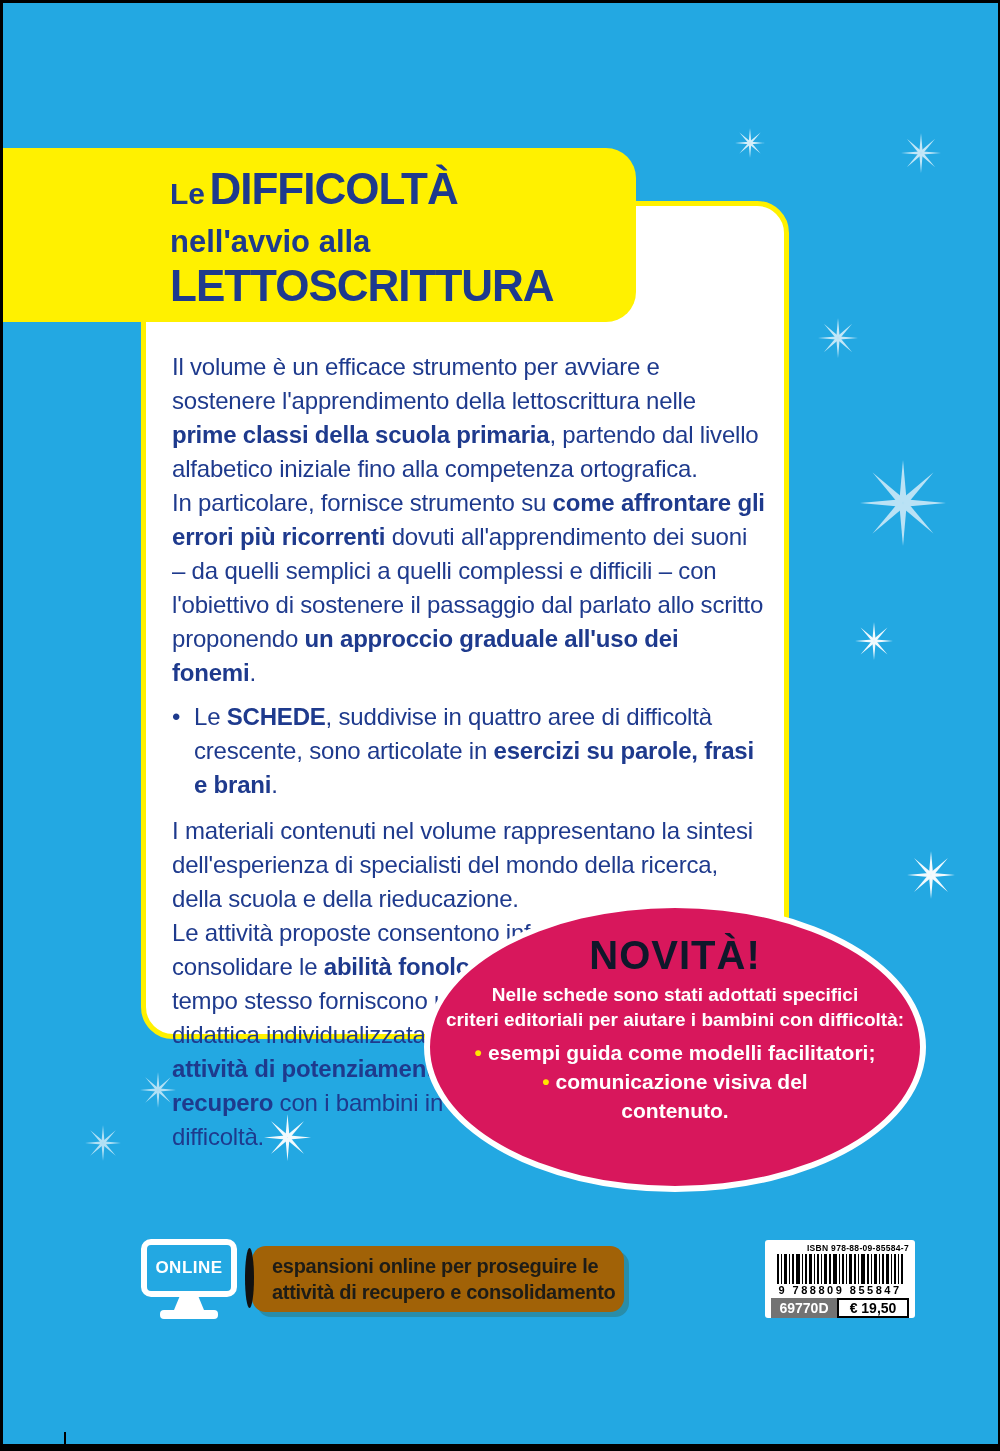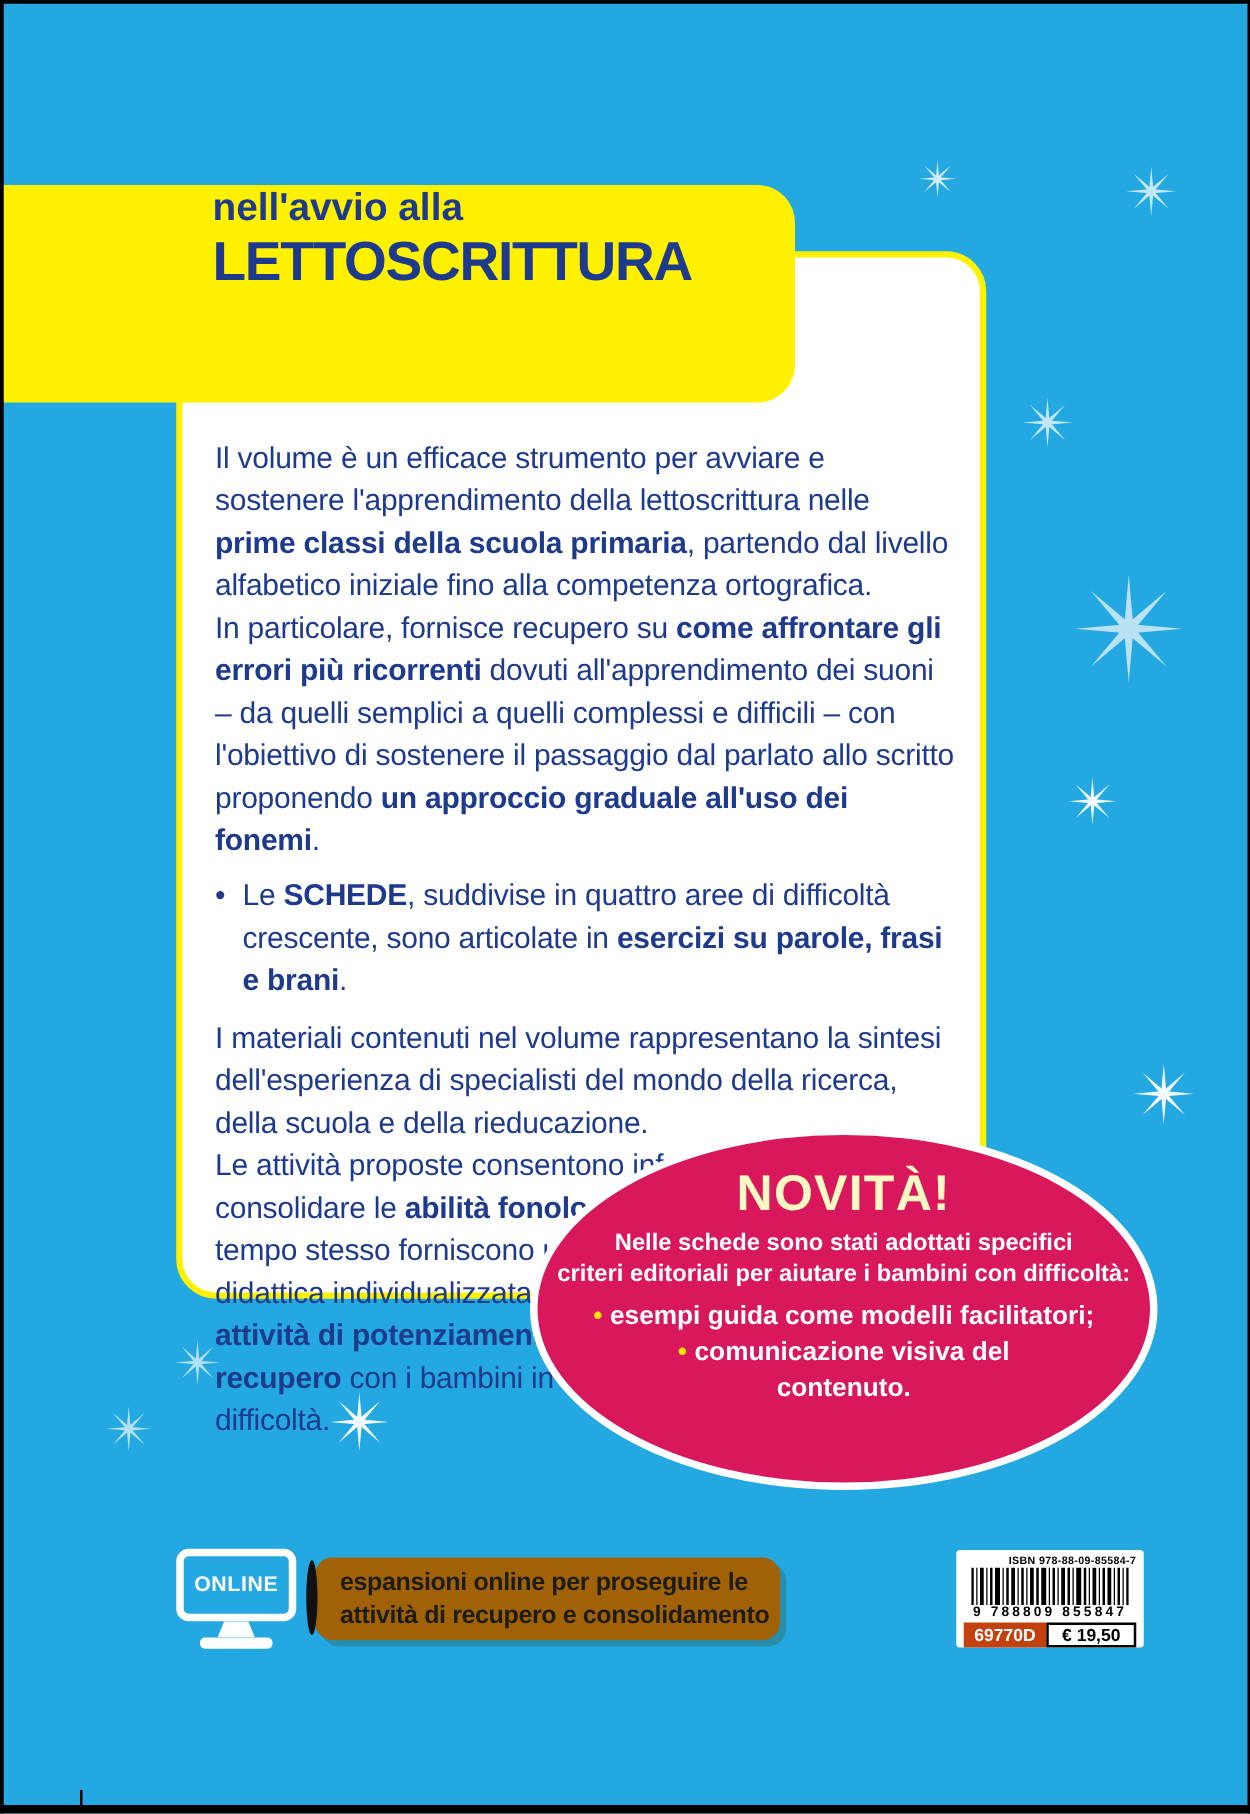--- a/index.html
+++ b/index.html
@@ -36,21 +36,21 @@
   .bullet-row{display:flex;margin-top:10px;margin-bottom:12px;}
   .bullet-mark{width:22px;font-size:24px;line-height:34px;flex:none;}
   .bullet-body{flex:1;font-size:24px;line-height:34px;letter-spacing:-0.2px;}
   .tail{display:block;width:330px;}
 
   
   .oval{position:absolute;left:424px;top:902px;width:502px;height:290px;box-sizing:border-box;
     background:#D8175C;border:6px solid #fff;border-radius:50%;z-index:7;
     display:flex;flex-direction:column;align-items:center;text-align:center;color:#fff;
     padding-top:24px;}
-  .nv-title{font-size:40px;font-weight:bold;color:#fef9c3;letter-spacing:1px;line-height:46px;}
+  .nv-title{font-size:40px;font-weight:bold;color:#0f172a;letter-spacing:1px;line-height:46px;}
   .nv-intro{font-size:19px;font-weight:bold;line-height:25px;margin-top:4px;max-width:470px;}
   .nv-list{margin-top:6px;display:flex;flex-direction:column;align-items:center;}
   .nv-item{font-size:21px;font-weight:bold;line-height:29px;}
   .nv-item .dot{color:#FFE600;margin-right:6px;}
   .nv-item.narrow{max-width:270px;}
 
   
   .monitor{position:absolute;left:141px;top:1239px;width:96px;z-index:4;text-align:right;}
   .screen{width:84px;height:46px;border:6px solid #fff;border-radius:10px;
     display:flex;align-items:center;justify-content:center;}
@@ -69,21 +69,21 @@
 
   
   .barcode{position:absolute;left:765px;top:1240px;width:150px;height:78px;box-sizing:border-box;
     background:#fff;border-radius:3px;z-index:4;padding:3px 6px 0 6px;text-align:center;}
   .bc-isbn{font-size:8.5px;font-weight:bold;color:#000;letter-spacing:.3px;line-height:10px;
     white-space:nowrap;overflow:hidden;text-align:right;}
   .bc-bars{display:block;margin:1px auto 0 auto;}
   .bc-digits{font-size:11px;font-weight:bold;color:#000;letter-spacing:2.5px;line-height:12px;
     white-space:nowrap;}
   .bc-row{display:flex;margin-top:2px;height:20px;}
-  .bc-code{width:66px;background:#c2410c;color:#fff;font-size:14px;font-weight:bold;
+  .bc-code{width:66px;background:#737373;color:#fff;font-size:14px;font-weight:bold;
     display:flex;align-items:center;justify-content:center;}
   .bc-price{flex:1;background:#fff;border:2px solid #000;box-sizing:border-box;color:#000;
     font-size:14px;font-weight:bold;display:flex;align-items:center;justify-content:center;}
 </style>
 </head>
 <body>
 
 <div id="cover">
 
   <svg width="0" height="0" style="position:absolute" aria-hidden="true">
@@ -124,33 +124,37 @@
     </svg>
   <svg class="star" style="left:85px;top:1125px;width:36px;height:36px;opacity:.8" viewBox="-50 -50 100 100" fill="#D8F0FA">
       <use href="#star8"></use>
     </svg>
   <svg class="star" style="left:264px;top:1114px;width:47px;height:47px;opacity:.95" viewBox="-50 -50 100 100" fill="#FFFFFF">
       <use href="#star8"></use>
     </svg>
 
   <div class="panel">
     <p><span>Il volume è un efficace strumento per avviare e sostenere l'apprendimento della lettoscrittura nelle </span><span class="b">prime classi della scuola primaria</span><span>, partendo dal livello alfabetico iniziale fino alla competenza ortografica.</span></p>
-    <p><span>In particolare, fornisce recupero su </span><span class="b">come affrontare gli errori più ricorrenti</span><span> dovuti all'apprendimento dei suoni – da quelli semplici a quelli complessi e difficili – con l'obiettivo di sostenere il passaggio dal parlato allo scritto proponendo </span><span class="b">un approccio graduale all'uso dei fonemi</span><span>.</span></p>
+    <p><span>In particolare, fornisce strumento su </span><span class="b">come affrontare gli errori più ricorrenti</span><span> dovuti all'apprendimento dei suoni – da quelli semplici a quelli complessi e difficili – con l'obiettivo di sostenere il passaggio dal parlato allo scritto proponendo </span><span class="b">un approccio graduale all'uso dei fonemi</span><span>.</span></p>
     <div class="bullet-row">
       <span class="bullet-mark">•</span>
       <div class="bullet-body"><span>Le </span><span class="b">SCHEDE</span><span>, suddivise in quattro aree di difficoltà crescente, sono articolate in </span><span class="b">esercizi su parole, frasi e brani</span><span>.</span></div>
     </div>
     <p><span>I materiali contenuti nel volume rappresentano la sintesi dell'esperienza di specialisti del mondo della ricerca, della scuola e della rieducazione.</span></p>
     <p>
       <span><span>Le attività proposte consentono infatti di avviare e consolidare le </span><span class="b">abilità fonologiche</span><span> in tutti i bambini e al tempo stesso forniscono una risposta, in termini di didattica individualizzata, per programmare</span></span>
       <span class="tail"><span class="b">attività di potenziamento e recupero</span><span> con i bambini in difficoltà.</span></span>
     </p>
   </div>
 
   <div class="title-banner">
+    <div class="t-line1">
+      <span class="t-le">Le</span>
+      <span class="t-big">DIFFICOLTÀ</span>
+    </div>
     <div class="t-line2">nell'avvio alla</div>
     <div class="t-line3">LETTOSCRITTURA</div>
   </div>
 
   <div class="oval">
     <div class="nv-title">NOVITÀ!</div>
     <div class="nv-intro">
       <span>Nelle schede sono stati adottati specifici</span><br>
       <span>criteri editoriali per aiutare i bambini con difficoltà:</span>
     </div>

